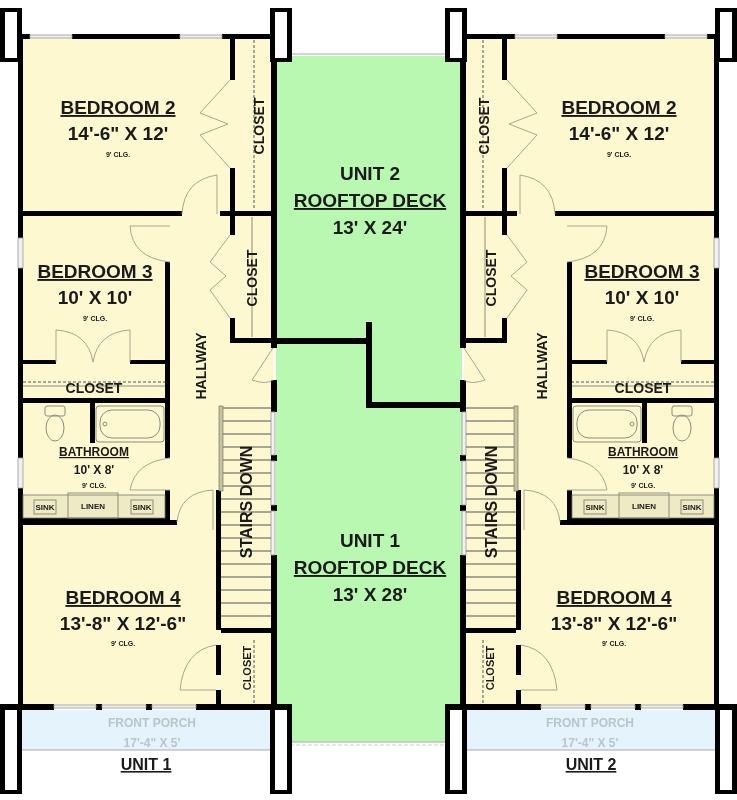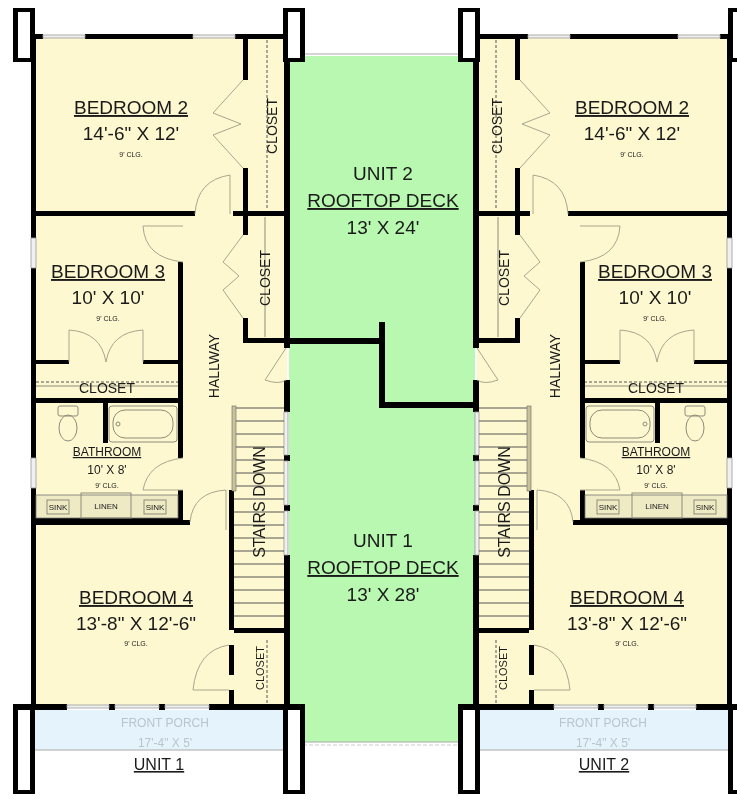--- a/index.html
+++ b/index.html
@@ -1,17 +1,17 @@
 <!DOCTYPE html>
 <html><head>
 <meta charset="utf-8">
 <style>
   html,body{margin:0;padding:0;background:#ffffff;}
   body{width:737px;height:800px;overflow:hidden;font-family:"Liberation Sans","DejaVu Sans",sans-serif;}
-  #plan{position:absolute;left:13px;top:0;width:689px;height:800px;}
+  #plan{position:absolute;left:0;top:0;width:689px;height:800px;font-weight:bold;}
   svg{display:block;}
   .wall{fill:#000;}
   .lbl{font-family:"Liberation Sans","DejaVu Sans",sans-serif;fill:#1a1a1a;text-anchor:middle;}
   .room-name{font-size:19px;text-decoration:underline;}
   .room-dim{font-size:19px;}
   .clg{font-size:7px;}
   .porch-lbl{font-size:14px;fill:#b9c4cc;}
   .unit-lbl{font-size:16px;text-decoration:underline;}
   .small-lbl{font-size:14px;}
   .tiny{font-size:8px;}

